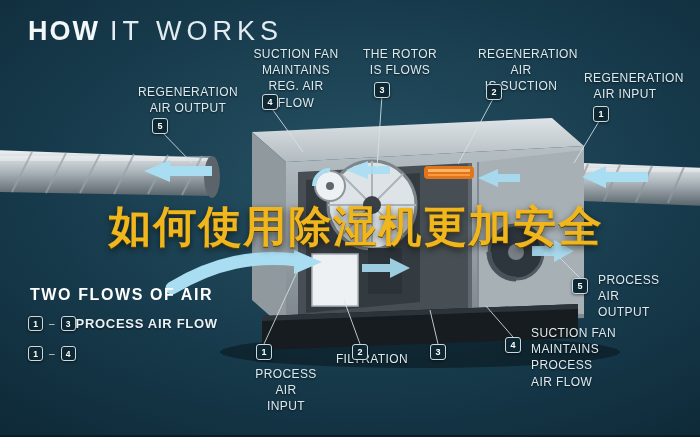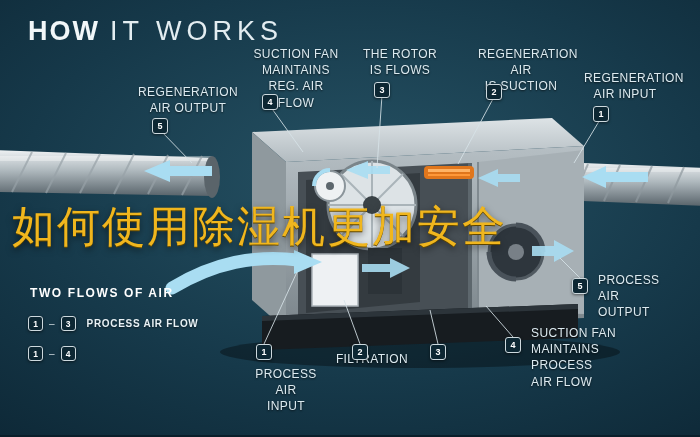--- a/index.html
+++ b/index.html
@@ -32,32 +32,32 @@
   .t3{left:362px;top:46px;width:76px;}  .t3 .badge{left:12px;top:36px;}
   .t2{left:478px;top:46px;width:86px;}  .t2 .badge{left:8px;top:38px;}
   .t1{left:584px;top:70px;width:82px;}  .t1 .badge{left:9px;top:36px;}
   .b1{left:246px;top:344px;width:80px;}  .b1 .badge{left:10px;top:0;}  .b1 .clabel{margin-top:22px;}
   .b2{left:330px;top:344px;width:84px;}  .b2 .badge{left:22px;top:0;}  .b2 .clabel{margin-top:7px;}
   .b3{left:420px;top:344px;width:110px;} .b3 .badge{left:10px;top:0;}  .b3 .clabel{margin-top:22px;}
   .b4{left:505px;top:325px;width:112px;} .b4 .badge{left:0;top:12px;}  .b4 .clabel{margin-left:26px;text-align:left;}
   .b5{left:572px;top:272px;width:100px;} .b5 .badge{left:0;top:6px;}   .b5 .clabel{margin-left:26px;text-align:left;}
   
   .headline{
-    position:absolute;left:12px;right:0;top:198px;z-index:6;text-align:left;
-    font-size:43px;font-weight:400;color:#f0b61e;letter-spacing:2px;
+    position:absolute;left:12px;right:0;top:198px;z-index:6;text-align:center;
+    font-size:43px;font-weight:700;color:#f0b61e;letter-spacing:2px;
     text-shadow:0 3px 7px rgba(0,0,0,.6), 0 1px 0 #7a5a00;
     font-family:"DejaVu Sans",sans-serif;white-space:nowrap;
   }
   
-  .legend-title{position:absolute;left:30px;top:286px;color:#ffffff;font-size:12px;font-weight:700;letter-spacing:1.6px;}
+  .legend-title{position:absolute;left:30px;top:286px;color:#ffffff;font-size:16px;font-weight:700;letter-spacing:1.6px;}
   .legend-row{position:absolute;left:28px;display:flex;align-items:center;z-index:5;}
   .legend-row.r1{top:316px;} .legend-row.r2{top:346px;}
   .legend-row .badge{position:static;width:15px;height:15px;font-size:8.5px;}
   .legend-row .dash{color:#cfd9de;font-size:10px;margin:0 6px;}
-  .legend-label{margin-left:11px;color:#e8f1f5;font-size:10px;font-weight:700;letter-spacing:.7px;text-shadow:0 1px 2px rgba(0,0,0,.6);}
+  .legend-label{color:#e8f1f5;font-size:13px;font-weight:700;letter-spacing:.7px;text-shadow:0 1px 2px rgba(0,0,0,.6);}
 </style>
 </head>
 <body>
 
 <div class="stage">
 
   <svg class="art" viewBox="0 0 700 437" aria-hidden="true">
     <defs>
       <linearGradient id="ductV" x1="0" y1="0" x2="0" y2="1">
         <stop offset="0" stop-color="#eef1f3"></stop>

